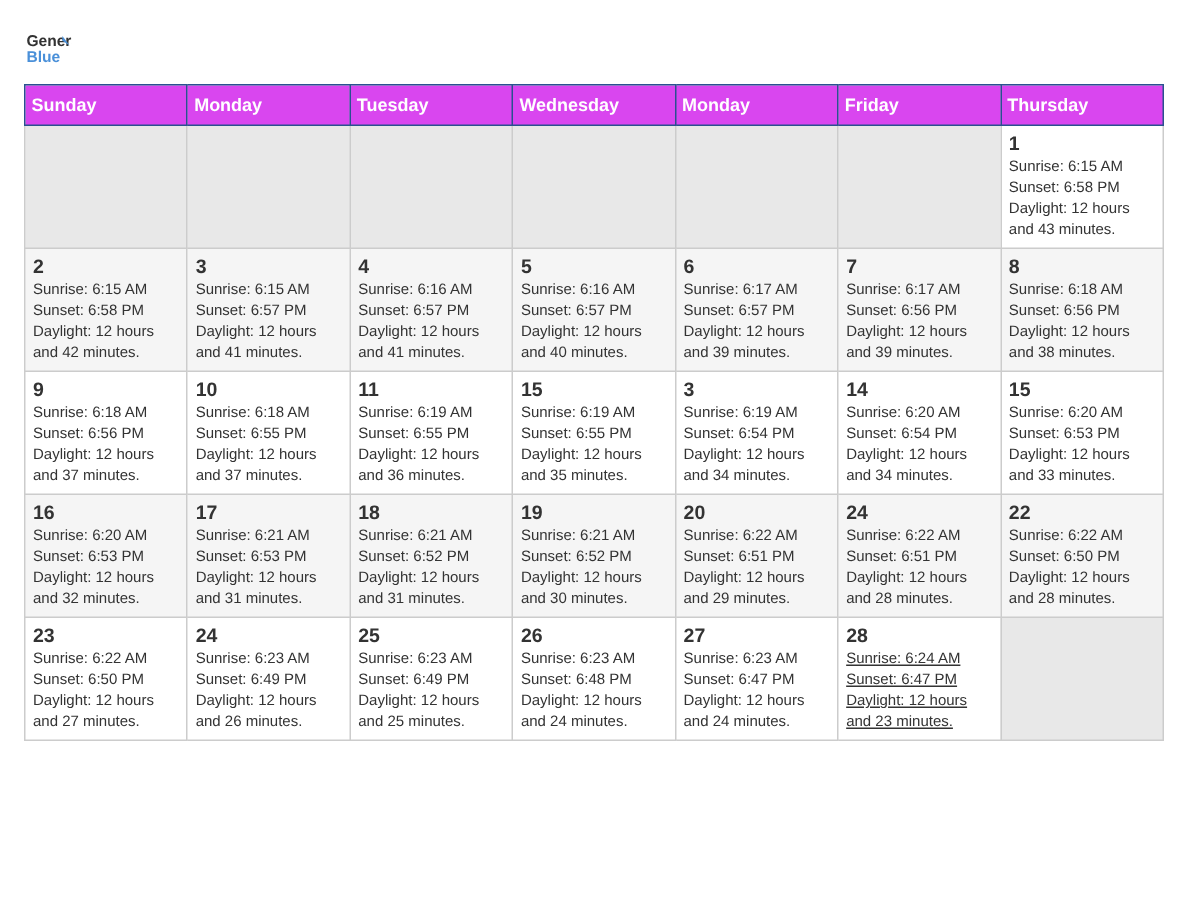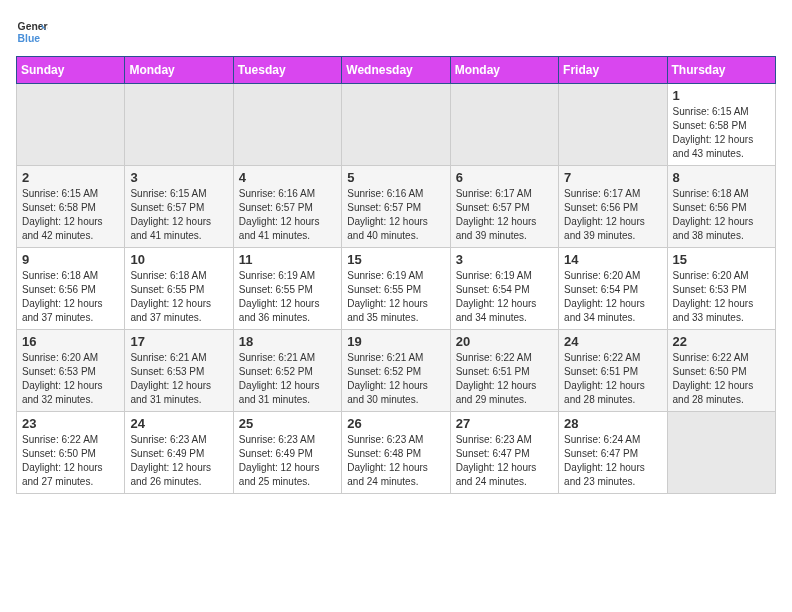--- a/index.html
+++ b/index.html
@@ -285,20 +285,20 @@
 Daylight: 12 hours and 24 minutes.</div>
         </td>
         <td>
           <span class="day-num">27</span>
           <div class="day-info" style="white-space: pre-line;">Sunrise: 6:23 AM
 Sunset: 6:47 PM
 Daylight: 12 hours and 24 minutes.</div>
         </td>
         <td>
           <span class="day-num">28</span>
-          <div class="day-info" style="white-space: pre-line;">Sunrise: 6:24 AM
+          <div class="day-info" style="white-space: pre-line; text-decoration: underline;">Sunrise: 6:24 AM
 Sunset: 6:47 PM
 Daylight: 12 hours and 23 minutes.</div>
         </td>
         <td class="empty-cell"></td>
       </tr>
     </tbody>
 </table>
 
 </body></html>

